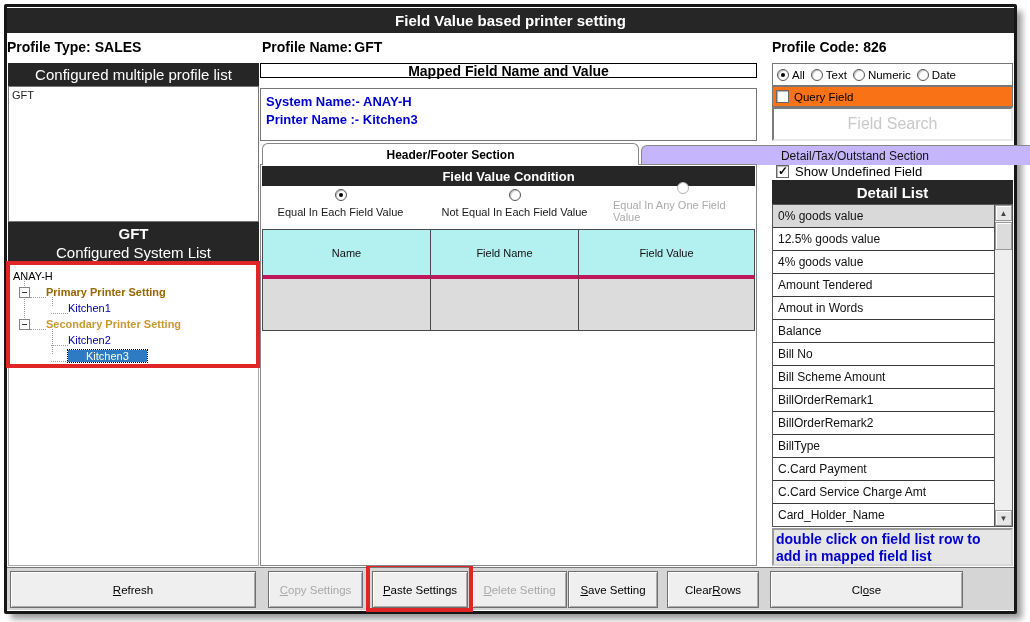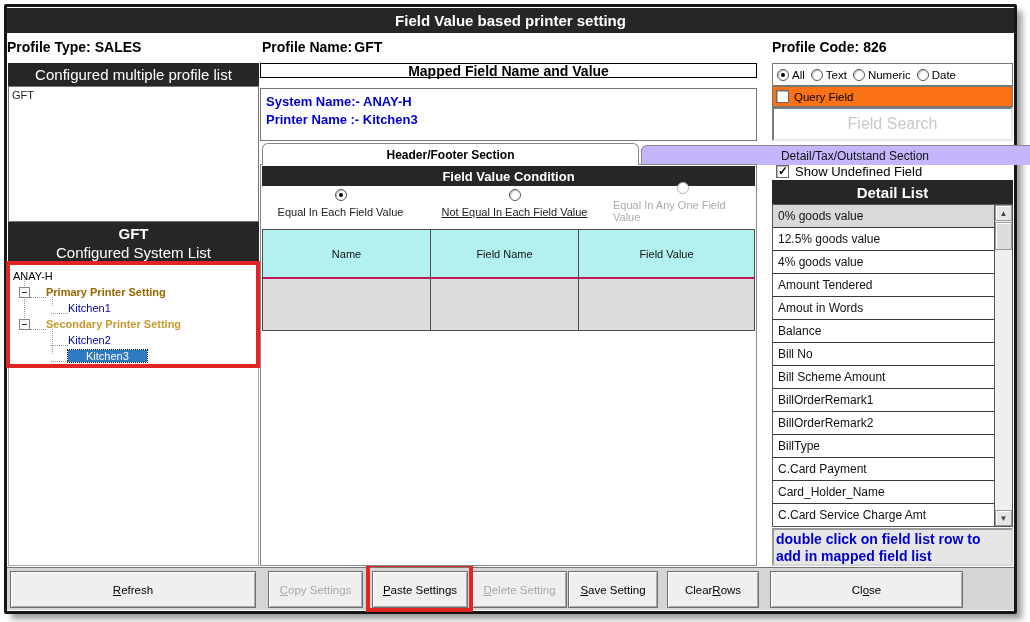--- a/index.html
+++ b/index.html
@@ -55,21 +55,21 @@
   .copt{position:absolute;display:flex;align-items:center;gap:5px;font-size:11px;line-height:12px;color:#1a1a1a;flex-direction:column;}
   .radio{width:12px;height:12px;border-radius:50%;border:1px solid #555;background:#fff;position:relative;flex:none;
     box-shadow:inset 1px 1px 1px rgba(0,0,0,.25);}
   .radio.sel::after{content:'';position:absolute;left:3px;top:3px;width:4px;height:4px;border-radius:50%;background:#000;}
   .copt.disabled,.fopt.disabled{color:#ABABAB;}
   .copt.disabled .radio{border-color:#b5b5b5;box-shadow:none;}
   #mtable{left:1px;top:64px;width:493px;}
   .mrow{display:flex;width:100%;}
   .mcell{border-right:1px solid #4a4a4a;display:flex;align-items:center;justify-content:center;font-size:11px;color:#111;}
   .mcell:last-child{border-right:1px solid #4a4a4a;}
-  .mhead .mcell{background:var(--accent-cyan);height:50px;border-top:1px solid #4a4a4a;border-bottom:2px solid #be185d;}
+  .mhead .mcell{background:var(--accent-cyan);height:50px;border-top:1px solid #4a4a4a;border-bottom:4px solid #be185d;}
   .mempty .mcell{background:#DCDCDC;height:52px;border-bottom:1px solid #4a4a4a;}
   .mcell.c0{width:169px;border-left:1px solid #4a4a4a;}
   .mcell.c1{width:148px;}
   .mcell.c2{width:176px;}
   
   #filterbox{left:765px;top:56px;width:241px;height:23px;border:1px solid #777;background:#fff;
     display:flex;align-items:center;gap:6px;padding:0 4px;font-size:11.5px;}
   .fopt{display:flex;align-items:center;gap:3px;}
   #querybox{left:765px;top:79px;width:241px;height:21px;border:1px solid #777;background:#f97316;
     display:flex;align-items:center;gap:5px;padding:0 3px;font-size:11.5px;}
@@ -188,21 +188,21 @@
   </div>
 
   <div class="abs" id="midpage">
     <div class="abs blackhdr" id="cond-hdr">
       <span>Field Value Condition</span>
     </div>
     <div class="copt" style="left:7px;top:24px;width:145px;">
       <span class="radio sel"></span>
       <span>Equal In Each Field Value</span>
     </div>
-    <div class="copt" style="left:166px;top:24px;width:175px;text-decoration:underline;">
+    <div class="copt" style="left:166px;top:24px;width:175px;">
       <span class="radio"></span>
       <span>Not Equal In Each Field Value</span>
     </div>
     <div class="copt disabled" style="left:352px;top:17px;width:140px;">
       <span class="radio"></span>
       <span>Equal In Any One Field Value</span>
     </div>
 
     <div class="abs" id="mtable">
       <div class="mrow mhead">
@@ -262,22 +262,22 @@
         <div class="fl-row">4% goods value</div>
         <div class="fl-row">Amount Tendered</div>
         <div class="fl-row">Amout in Words</div>
         <div class="fl-row">Balance</div>
         <div class="fl-row">Bill No</div>
         <div class="fl-row">Bill Scheme Amount</div>
         <div class="fl-row">BillOrderRemark1</div>
         <div class="fl-row">BillOrderRemark2</div>
         <div class="fl-row">BillType</div>
         <div class="fl-row">C.Card Payment</div>
+        <div class="fl-row">C.Card Service Charge Amt</div>
         <div class="fl-row">Card_Holder_Name</div>
-        <div class="fl-row">C.Card Service Charge Amt</div>
       </div>
     <div id="fl-scroll">
       <div class="sbtn" id="sb-up">▲</div>
       <div id="sb-thumb"></div>
       <div class="sbtn" id="sb-down">▼</div>
     </div>
   </div>
 
   <div class="abs" id="hintbox">
     <span>double click on field list row to add in mapped field list</span>

